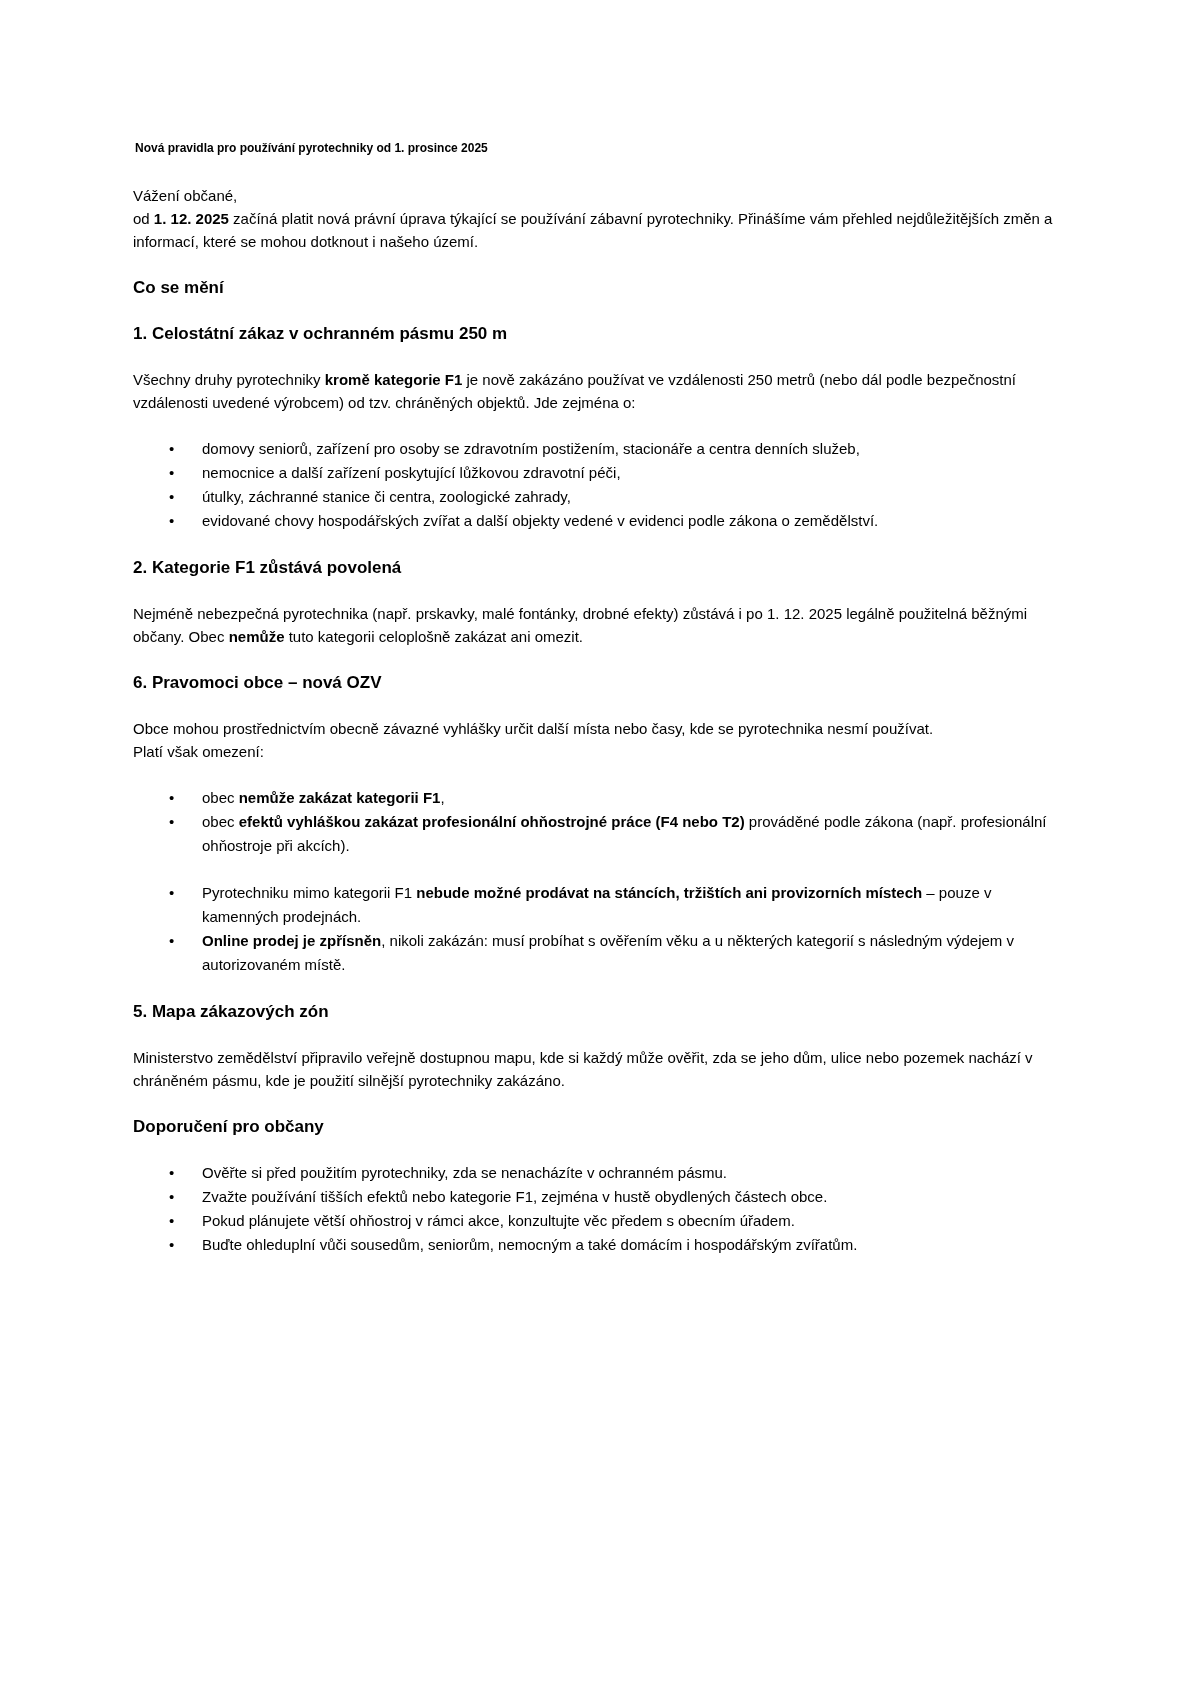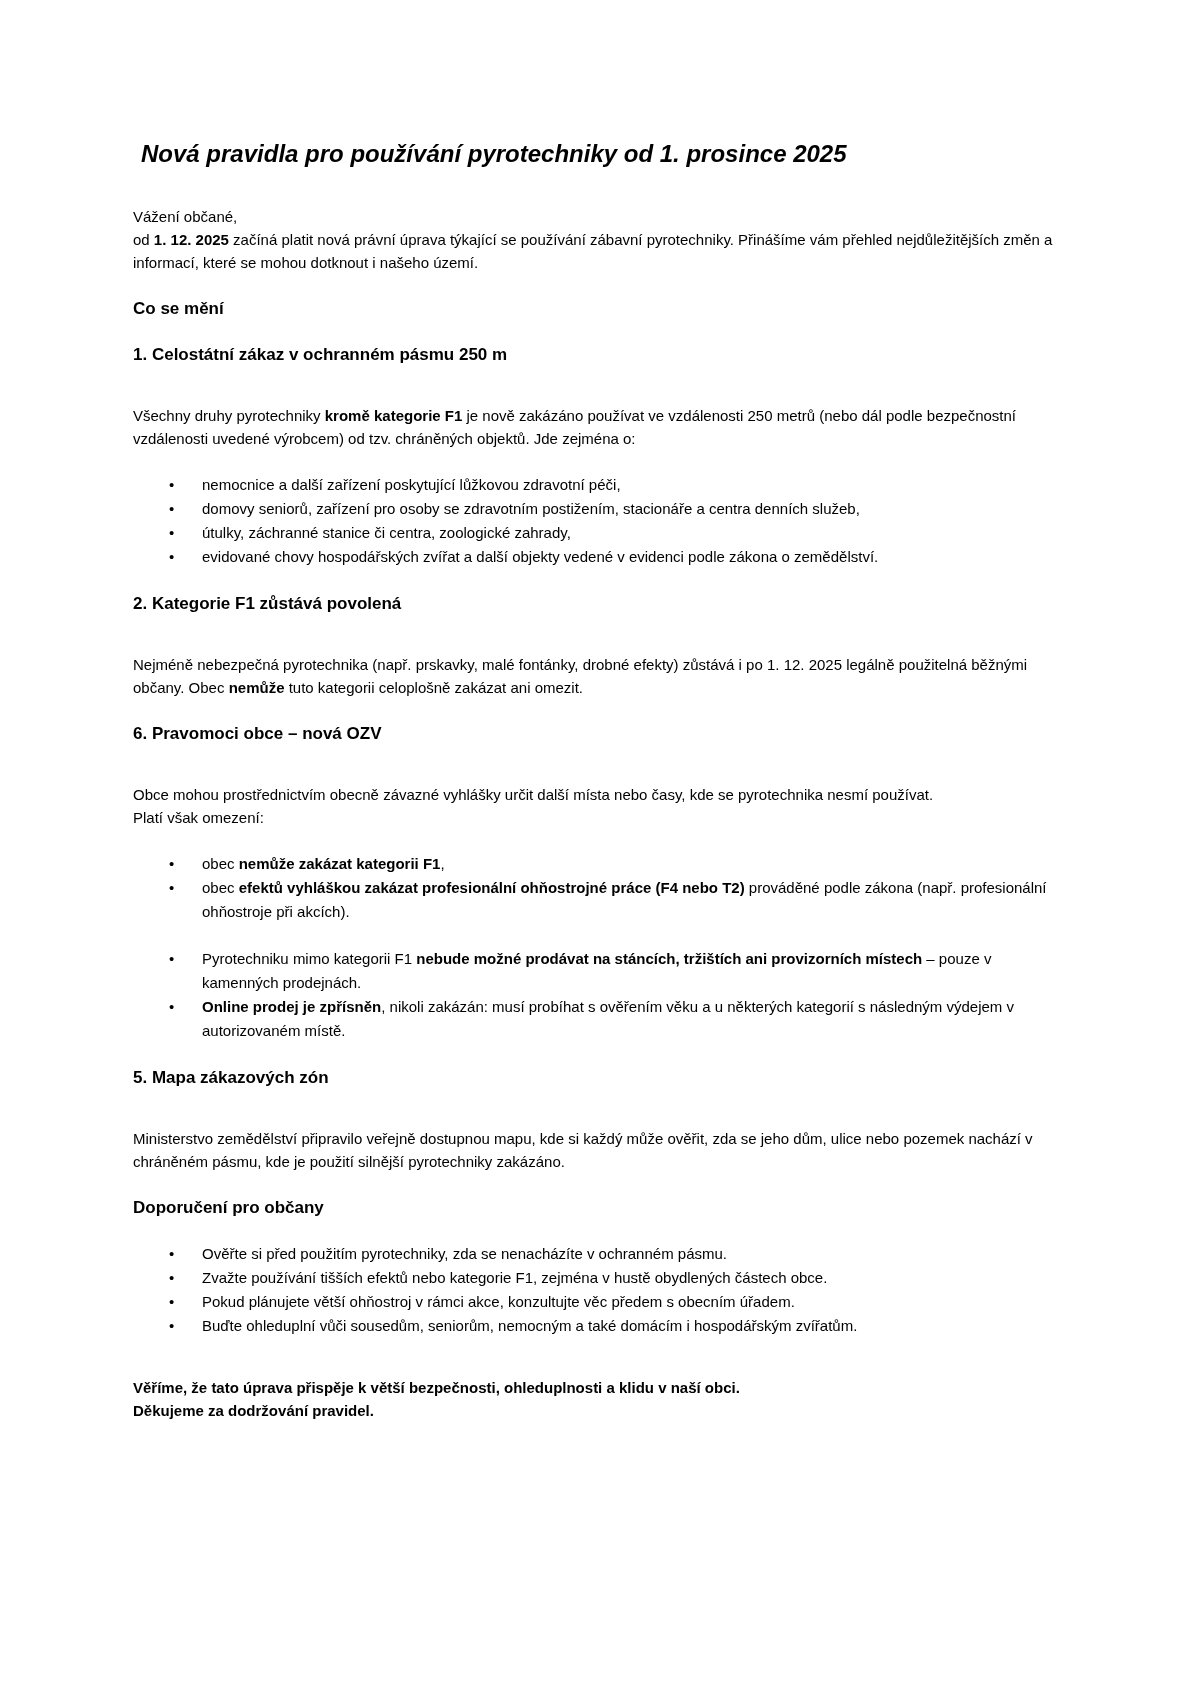--- a/index.html
+++ b/index.html
@@ -9,29 +9,28 @@
     box-sizing: border-box;
     background: #ffffff;
     color: #000000;
     padding: 133px 133px 40px 133px;
     font-family: "Liberation Sans", sans-serif;
     font-size: 15px;
     line-height: 23px;
     overflow: hidden;
   }
   .doc-title {
-    font-size: 24px;
+    font-size: 12px;
     line-height: 26px;
     font-weight: bold;
-    margin: 8px;
-    font-style: italic;
+    margin: 2px;
   }
   .blk { margin: 23px 0 0 0; }
   p.para {
-    margin: 38px 0 0 0;
+    margin: 23px 0 0 0;
     white-space: pre-wrap;
   }
   .h {
     font-size: 17px;
     line-height: 23px;
     font-weight: bold;
     margin: 23px 0 0 0;
   }
   ul.bullets {
     margin: 23px 0 0 0;
@@ -59,22 +58,22 @@
   <h1 class="doc-title">Nová pravidla pro používání pyrotechniky od 1. prosince 2025</h1>
 
   <p class="para"><span>Vážení občané,
 od </span><span class="b">1. 12. 2025</span><span> začíná platit nová právní úprava týkající se používání zábavní pyrotechniky. Přinášíme vám přehled nejdůležitějších změn a informací, které se mohou dotknout i našeho území.</span></p>
 
   <div class="h blk">Co se mění</div>
 
   <div class="h blk">1. Celostátní zákaz v ochranném pásmu 250 m</div>
   <p class="para"><span>Všechny druhy pyrotechniky </span><span class="b">kromě kategorie F1</span><span> je nově zakázáno používat ve vzdálenosti 250 metrů (nebo dál podle bezpečnostní vzdálenosti uvedené výrobcem) od tzv. chráněných objektů. Jde zejména o:</span></p>
   <ul class="bullets">
+    <li><span>domovy seniorů, zařízení pro osoby se zdravotním postižením, stacionáře a centra denních služeb,</span></li>
     <li><span>nemocnice a další zařízení poskytující lůžkovou zdravotní péči,</span></li>
-    <li><span>domovy seniorů, zařízení pro osoby se zdravotním postižením, stacionáře a centra denních služeb,</span></li>
     <li><span>útulky, záchranné stanice či centra, zoologické zahrady,</span></li>
     <li><span>evidované chovy hospodářských zvířat a další objekty vedené v evidenci podle zákona o zemědělství.</span></li>
   </ul>
 
   <div class="h blk">2. Kategorie F1 zůstává povolená</div>
   <p class="para"><span>Nejméně nebezpečná pyrotechnika (např. prskavky, malé fontánky, drobné efekty) zůstává i po 1. 12. 2025 legálně použitelná běžnými občany. Obec </span><span class="b">nemůže</span><span> tuto kategorii celoplošně zakázat ani omezit.</span></p>
 
   <div class="h blk">6. Pravomoci obce – nová OZV</div>
   <p class="para"><span>Obce mohou prostřednictvím obecně závazné vyhlášky určit další místa nebo časy, kde se pyrotechnika nesmí používat.
 Platí však omezení:</span></p>
@@ -92,16 +91,14 @@
   <p class="para"><span>Ministerstvo zemědělství připravilo veřejně dostupnou mapu, kde si každý může ověřit, zda se jeho dům, ulice nebo pozemek nachází v chráněném pásmu, kde je použití silnější pyrotechniky zakázáno.</span></p>
 
   <div class="h blk">Doporučení pro občany</div>
   <ul class="bullets">
     <li><span>Ověřte si před použitím pyrotechniky, zda se nenacházíte v ochranném pásmu.</span></li>
     <li><span>Zvažte používání tišších efektů nebo kategorie F1, zejména v hustě obydlených částech obce.</span></li>
     <li><span>Pokud plánujete větší ohňostroj v rámci akce, konzultujte věc předem s obecním úřadem.</span></li>
     <li><span>Buďte ohleduplní vůči sousedům, seniorům, nemocným a také domácím i hospodářským zvířatům.</span></li>
   </ul>
 
-  <p class="para"><span class="b">Věříme, že tato úprava přispěje k větší bezpečnosti, ohleduplnosti a klidu v naší obci.
-Děkujeme za dodržování pravidel.</span></p>
 
 </div>
 
 </body></html>

